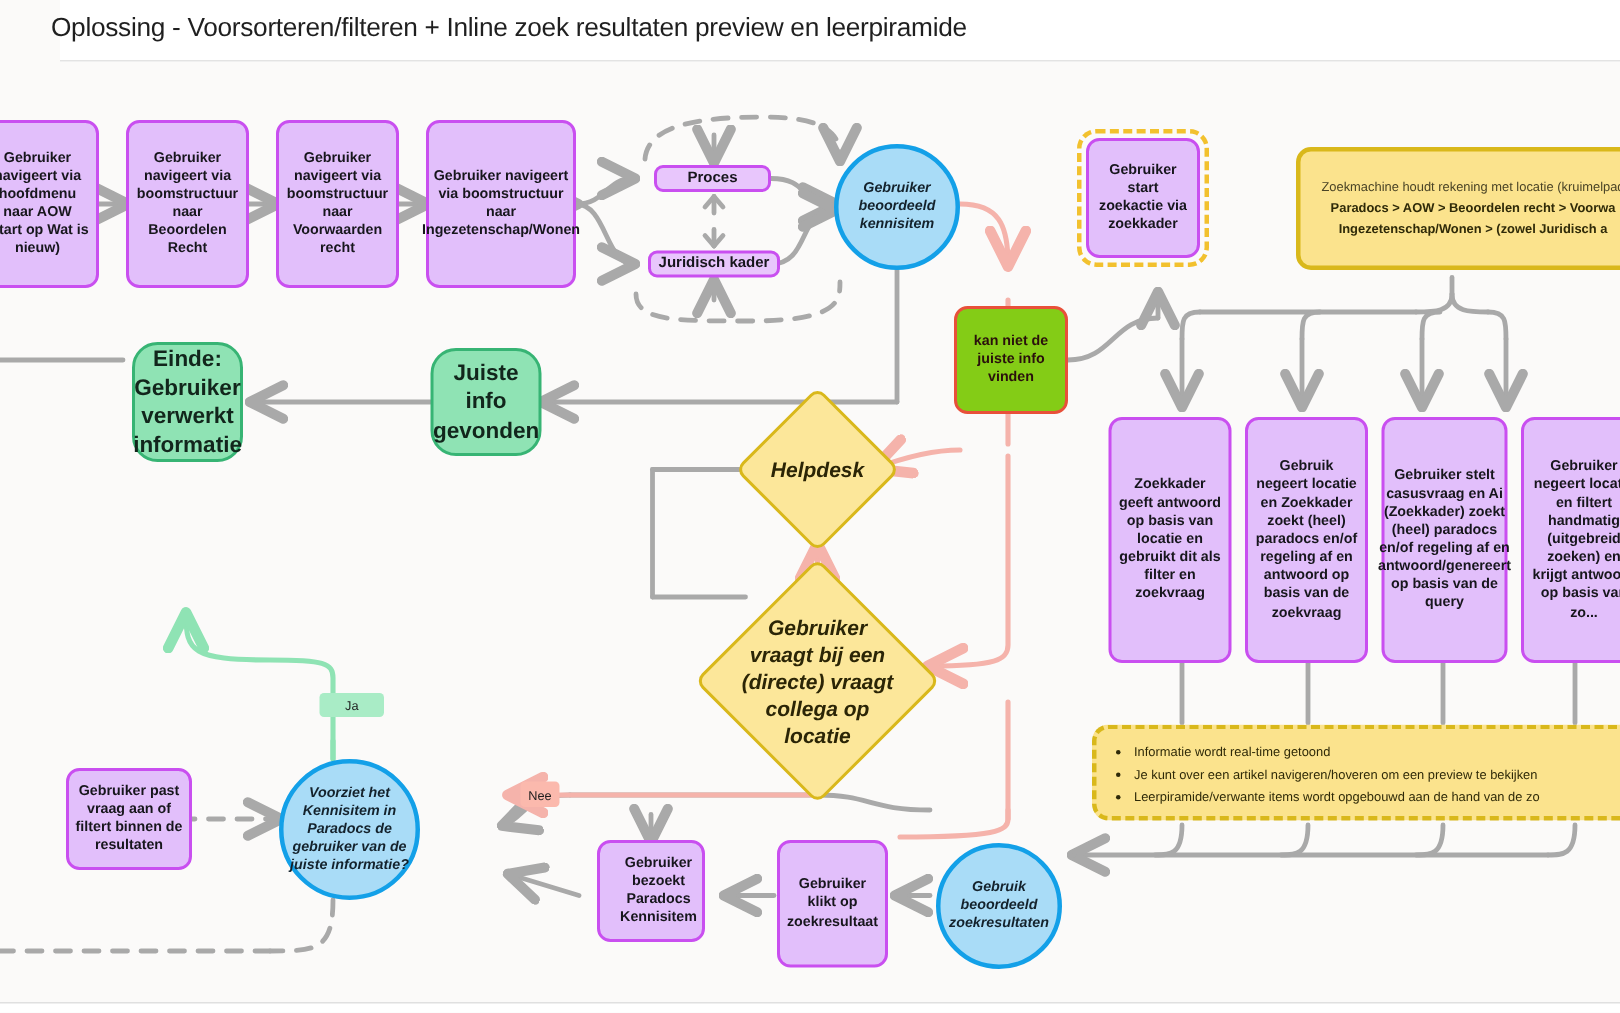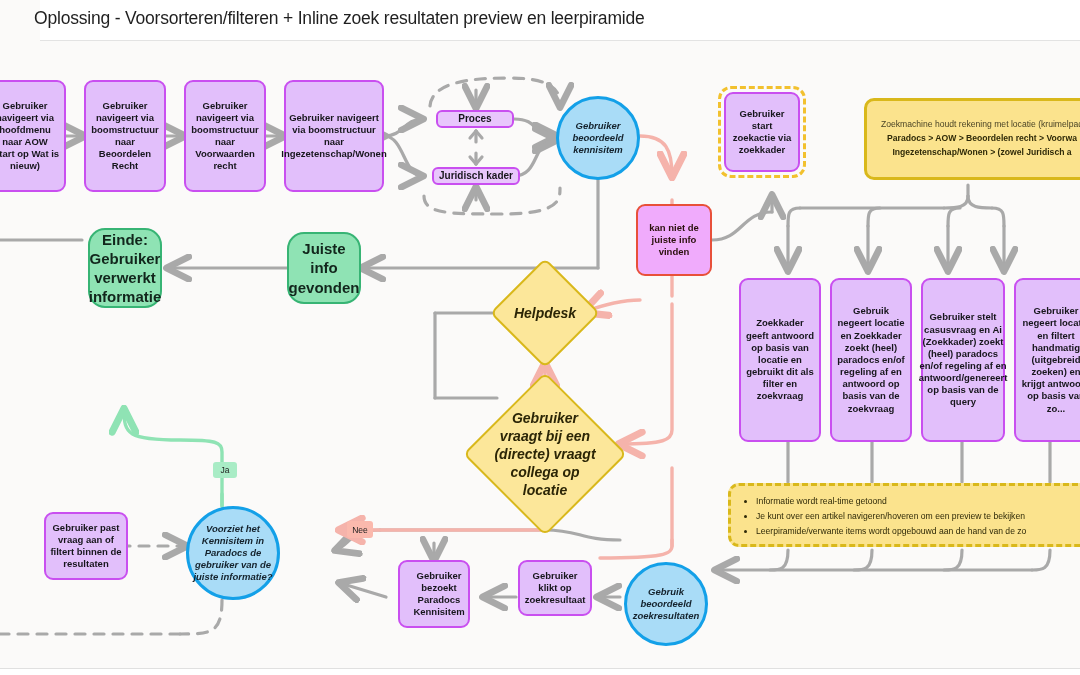--- a/index.html
+++ b/index.html
@@ -40,21 +40,21 @@
   }
   .purple-pill{
     background:#e8c6fc;border:2.5px solid #c94ff0;border-radius:6px;
     color:#17161c;font-weight:bold;font-size:10px;
   }
   .green{
     background:#8fe3b4;border:2.5px solid #37b474;border-radius:17px;
     color:#12261c;font-weight:bold;font-size:15px;
   }
   .red{
-    background:#f0abfc;border:2.5px solid #e8503a;border-radius:9px;
+    background:#84cc16;border:2.5px solid #e8503a;border-radius:9px;
     color:#2a100c;font-weight:bold;font-size:9.5px;
   }
   .circle{
     background:#a9dcf7;border:3px solid #13a0e8;border-radius:50%;
     color:#14222c;font-style:italic;font-weight:bold;font-size:9.5px;
   }
   .diamond-wrap{position:absolute;z-index:5;}
   .diamond{
     position:absolute;left:0;top:0;width:100%;height:100%;
     background:#fce79a;border:2.5px solid #d9b81b;
@@ -306,25 +306,25 @@
   </div>
 
   <div class="node circle" style="left:186px;top:506px;width:94px;height:94px;">
     <span>Voorziet het Kennisitem in Paradocs de gebruiker van de juiste informatie?</span>
   </div>
 
   <div class="node purple" style="left:398px;top:560px;width:72px;height:68px;padding-left:10px;">
     <span>Gebruiker bezoekt Paradocs Kennisitem</span>
   </div>
 
-  <div class="node purple" style="left:518px;top:560px;width:74px;height:56px;">
+  <div class="node purple" style="left:518px;top:560px;width:74px;height:85px;">
     <span>Gebruiker klikt op zoekresultaat</span>
   </div>
 
   <div class="node circle" style="left:624px;top:562px;width:84px;height:84px;">
     <span>Gebruik beoordeeld zoekresultaten</span>
   </div>
 
-  <div class="chip chip-ja" style="left:213px;top:462px;width:24px;height:16px;">Ja</div>
+  <div class="chip chip-ja" style="left:213px;top:462px;width:43px;height:16px;">Ja</div>
   <div class="chip chip-nee" style="left:347px;top:521px;width:26px;height:17px;">Nee</div>
 
   <div id="footerbar"></div>
 </div>
 
 </body></html>

